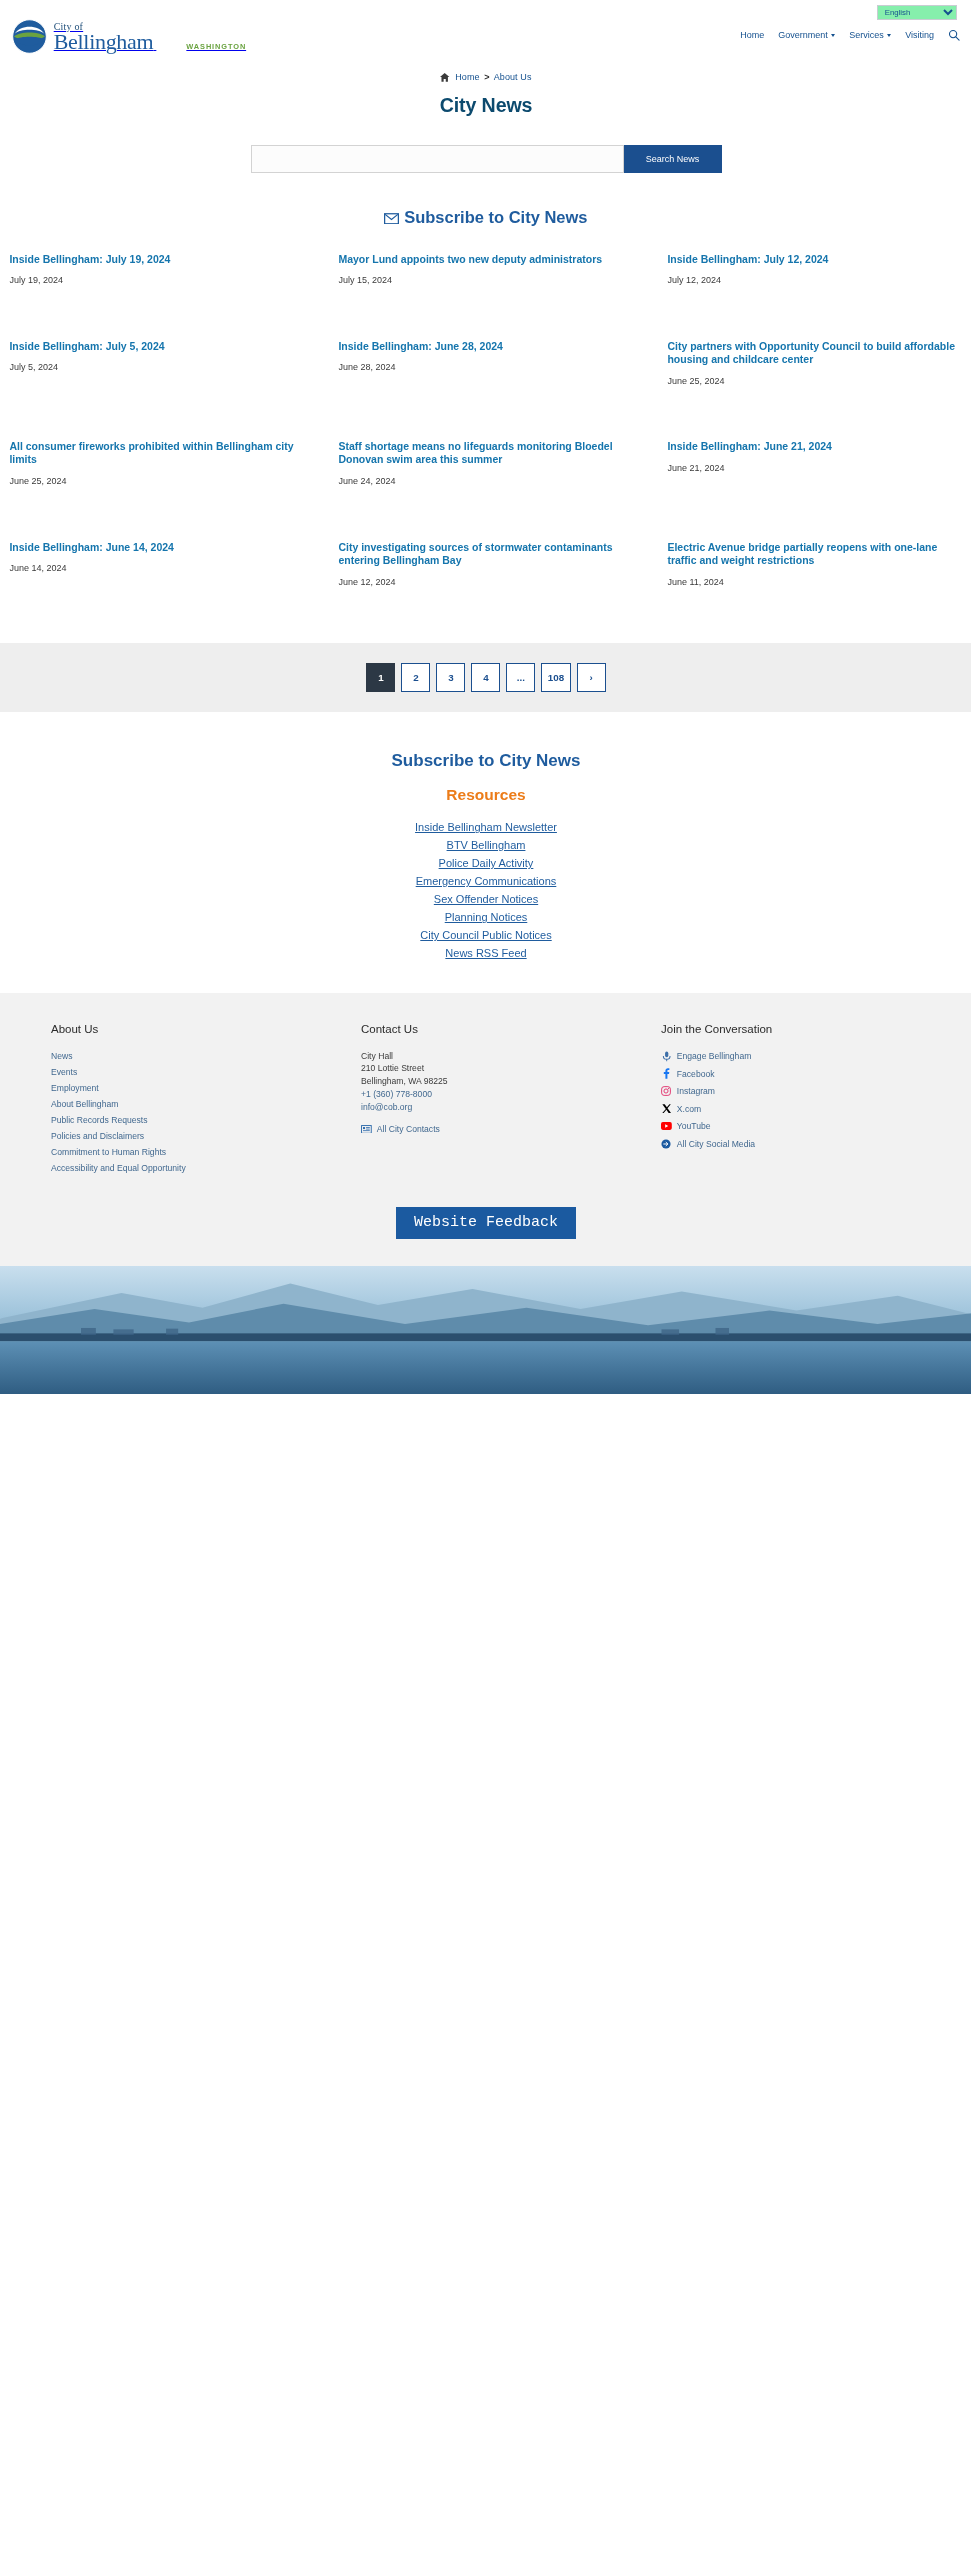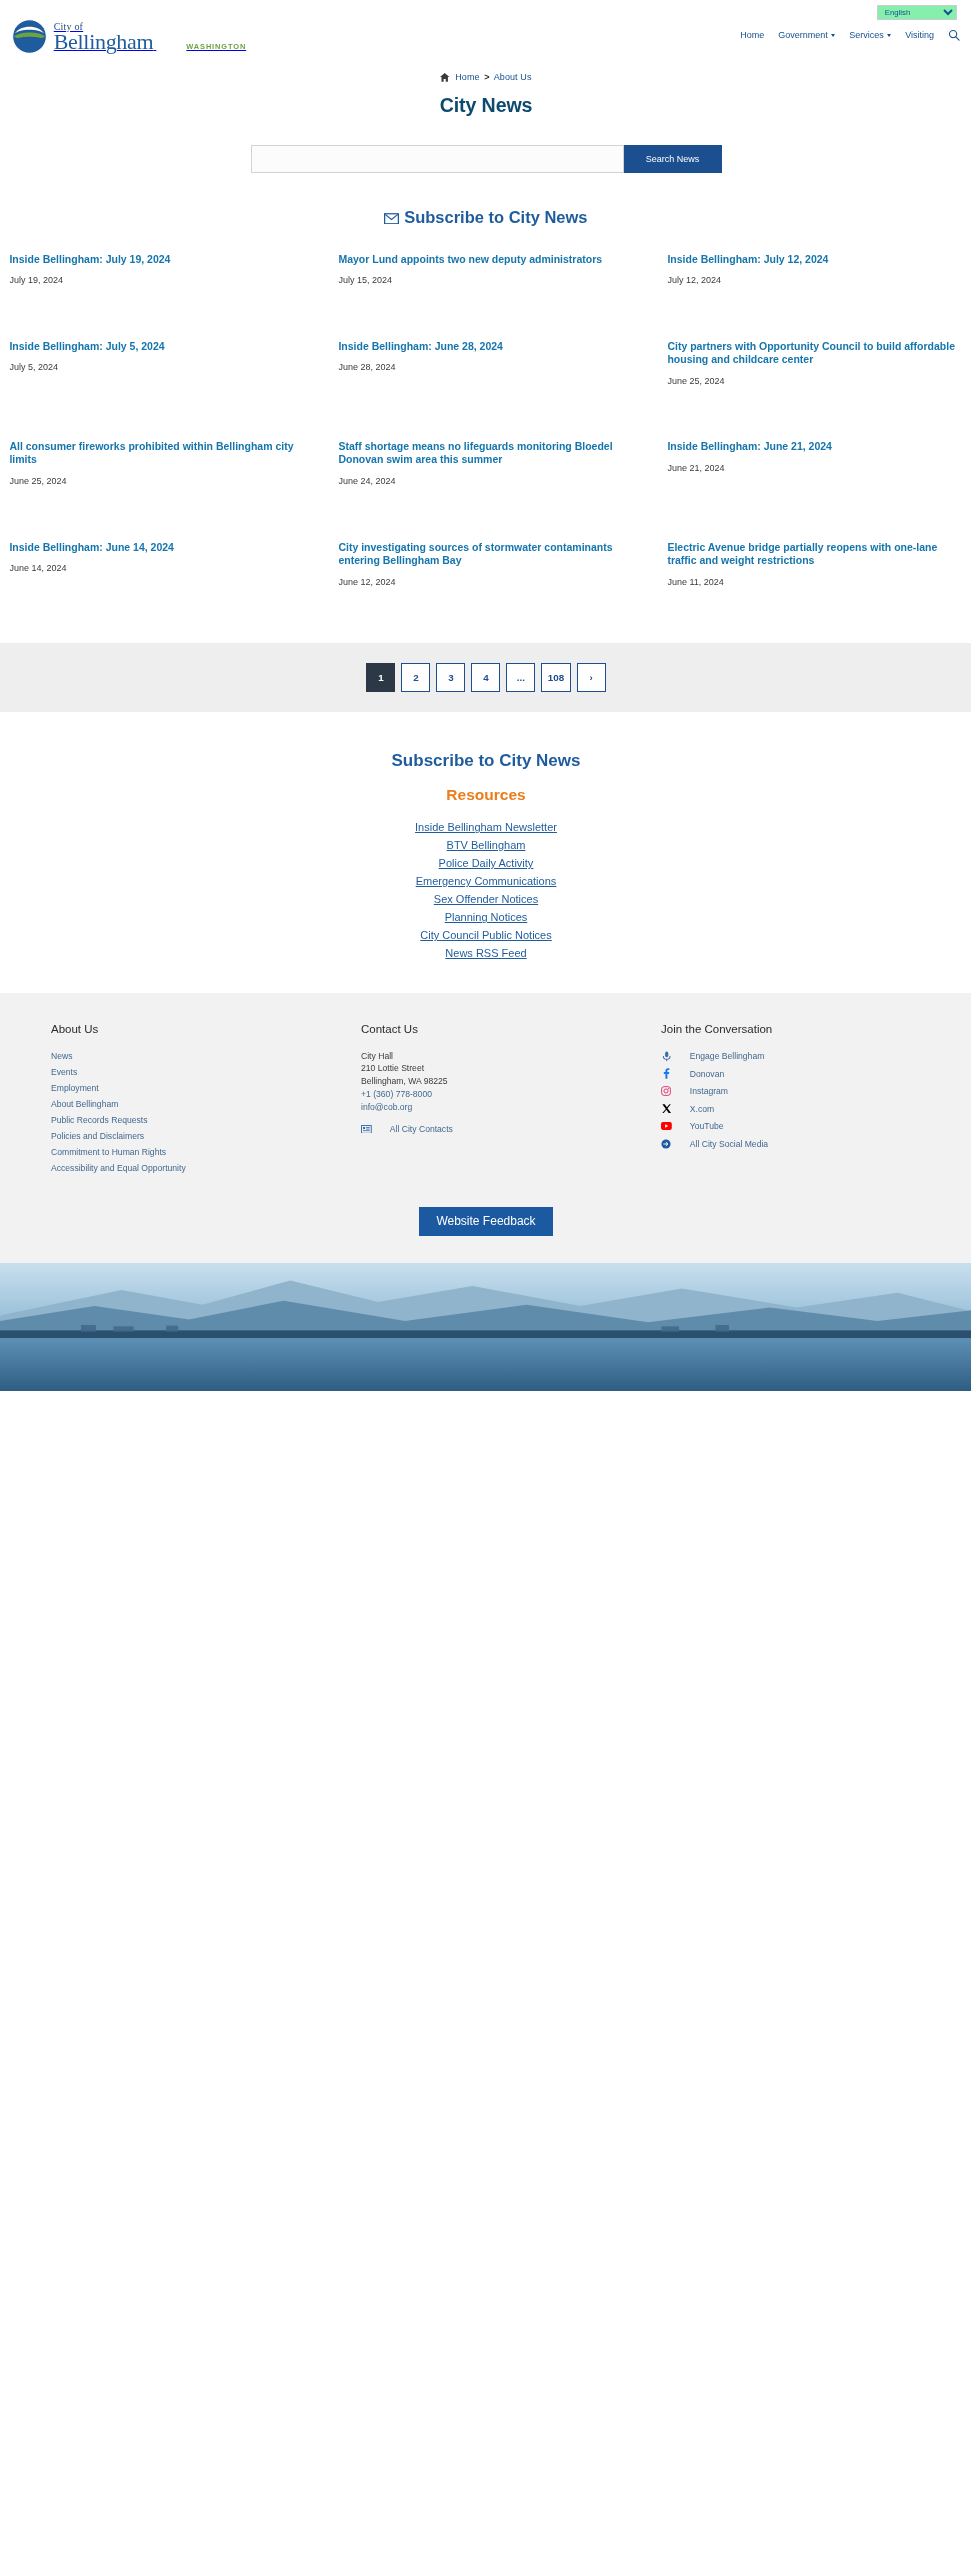--- a/index.html
+++ b/index.html
@@ -269,42 +269,42 @@
   .f-contact-link {
     color: #41688f;
     font-size: 8.6px;
     text-decoration: none;
     display: block;
     margin-bottom: 2.7px;
   }
   .f-icon-link {
     display: flex;
     align-items: center;
-    gap: 18px;
+    gap: 5px;
     color: #41688f;
     font-size: 8.6px;
     text-decoration: none;
     margin-bottom: 6.7px;
   }
   .f-icon-link .ic {
     width: 10.8px; height: 10.8px; flex: none;
     display: flex; align-items: center; justify-content: center;
   }
 
   .feedback-wrap {
     text-align: center;
     padding: 28px 0 27px 0;
     background: #f2f2f2;
   }
   .feedback-btn {
     background: #1b5aa0;
     color: #fff;
     border: none;
-    font-size: 12px;
-    font-family: Liberation Sans, sans-serif;
+    font-size: 15px;
+    font-family: Liberation Mono, monospace;
     padding: 7.4px 17.5px;
     cursor: pointer;
   }
 
   
   .banner {
     height: 128px;
     width: 972px;
     position: relative;
     overflow: hidden;
@@ -497,21 +497,21 @@
               </svg>
             </span>
             <span>Engage Bellingham</span>
           </a>
           <a href="#" class="f-icon-link">
             <span class="ic">
               <svg width="6.7" height="10.8" viewBox="0 0 10 16">
                 <path d="M6.6 16V8.8h2.4l0.4-2.8H6.6V4.3c0-0.8 0.2-1.4 1.4-1.4h1.5V0.4C9.2 0.3 8.3 0.2 7.3 0.2 5.1 0.2 3.6 1.5 3.6 4v2H1.2v2.8h2.4V16z" fill="#1877f2"></path>
               </svg>
             </span>
-            <span>Donovan</span>
+            <span>Facebook</span>
           </a>
           <a href="#" class="f-icon-link">
             <span class="ic">
               <svg width="10" height="10" viewBox="0 0 16 16">
                 <rect x="1" y="1" width="14" height="14" rx="4" fill="none" stroke="#e1306c" stroke-width="1.5"></rect>
                 <circle cx="8" cy="8" r="3.3" fill="none" stroke="#e1306c" stroke-width="1.5"></circle>
                 <circle cx="12" cy="4" r="1" fill="#e1306c"></circle>
               </svg>
             </span>
             <span>Instagram</span>

